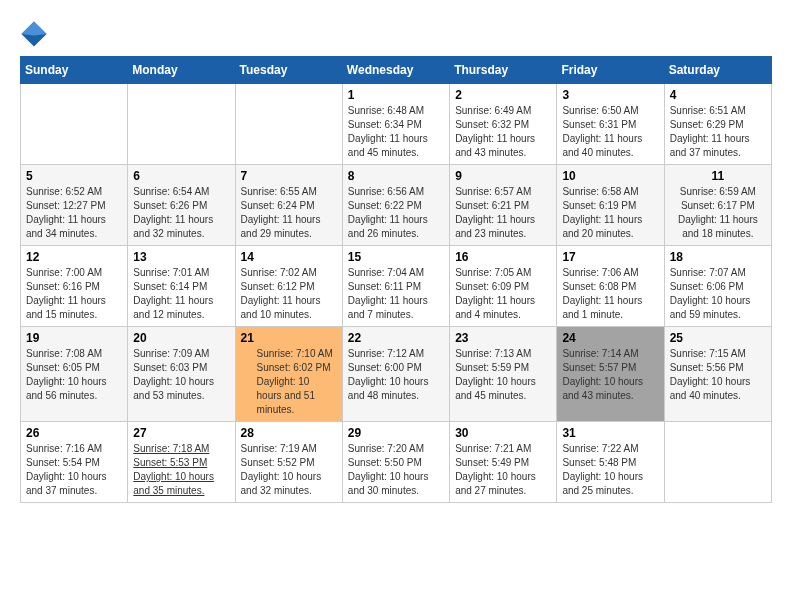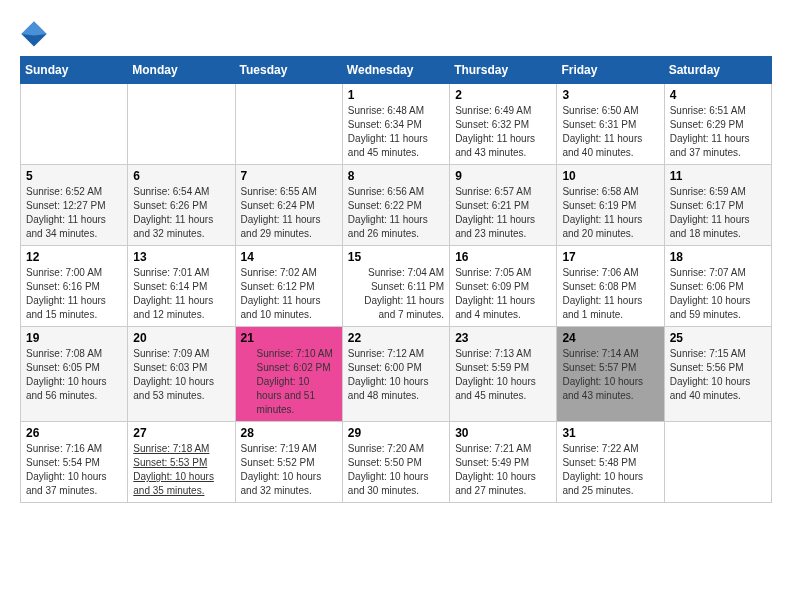--- a/index.html
+++ b/index.html
@@ -183,21 +183,21 @@
           <div class="day-info" style="white-space: pre-line;">Sunrise: 6:57 AM
 Sunset: 6:21 PM
 Daylight: 11 hours and 23 minutes.</div>
         </td>
         <td style="background: rgb(245, 245, 245);">
           <span class="day-num">10</span>
           <div class="day-info" style="white-space: pre-line;">Sunrise: 6:58 AM
 Sunset: 6:19 PM
 Daylight: 11 hours and 20 minutes.</div>
         </td>
-        <td style="background: rgb(245, 245, 245);">
+        <td style="background: rgb(245, 245, 245); text-align: center;">
           <span class="day-num">11</span>
           <div class="day-info" style="white-space: pre-line;">Sunrise: 6:59 AM
 Sunset: 6:17 PM
 Daylight: 11 hours and 18 minutes.</div>
         </td>
       </tr>
       <tr>
         <td>
           <span class="day-num">12</span>
           <div class="day-info" style="white-space: pre-line;">Sunrise: 7:00 AM
@@ -211,21 +211,21 @@
 Daylight: 11 hours and 12 minutes.</div>
         </td>
         <td>
           <span class="day-num">14</span>
           <div class="day-info" style="white-space: pre-line;">Sunrise: 7:02 AM
 Sunset: 6:12 PM
 Daylight: 11 hours and 10 minutes.</div>
         </td>
         <td>
           <span class="day-num">15</span>
-          <div class="day-info" style="white-space: pre-line; text-align: right;">Sunrise: 7:04 AM
+          <div class="day-info" style="white-space: pre-line;">Sunrise: 7:04 AM
 Sunset: 6:11 PM
 Daylight: 11 hours and 7 minutes.</div>
         </td>
         <td>
           <span class="day-num">16</span>
           <div class="day-info" style="white-space: pre-line;">Sunrise: 7:05 AM
 Sunset: 6:09 PM
 Daylight: 11 hours and 4 minutes.</div>
         </td>
         <td>
@@ -247,21 +247,21 @@
           <div class="day-info" style="white-space: pre-line;">Sunrise: 7:08 AM
 Sunset: 6:05 PM
 Daylight: 10 hours and 56 minutes.</div>
         </td>
         <td style="background: rgb(245, 245, 245);">
           <span class="day-num">20</span>
           <div class="day-info" style="white-space: pre-line;">Sunrise: 7:09 AM
 Sunset: 6:03 PM
 Daylight: 10 hours and 53 minutes.</div>
         </td>
-        <td style="background: #ec4899;">
+        <td style="background: #fdba74;">
           <span class="day-num">21</span>
           <div class="day-info" style="white-space: pre-line; margin-left: 16px;">Sunrise: 7:10 AM
 Sunset: 6:02 PM
 Daylight: 10 hours and 51 minutes.</div>
         </td>
         <td style="background: rgb(245, 245, 245);">
           <span class="day-num">22</span>
           <div class="day-info" style="white-space: pre-line;">Sunrise: 7:12 AM
 Sunset: 6:00 PM
 Daylight: 10 hours and 48 minutes.</div>

